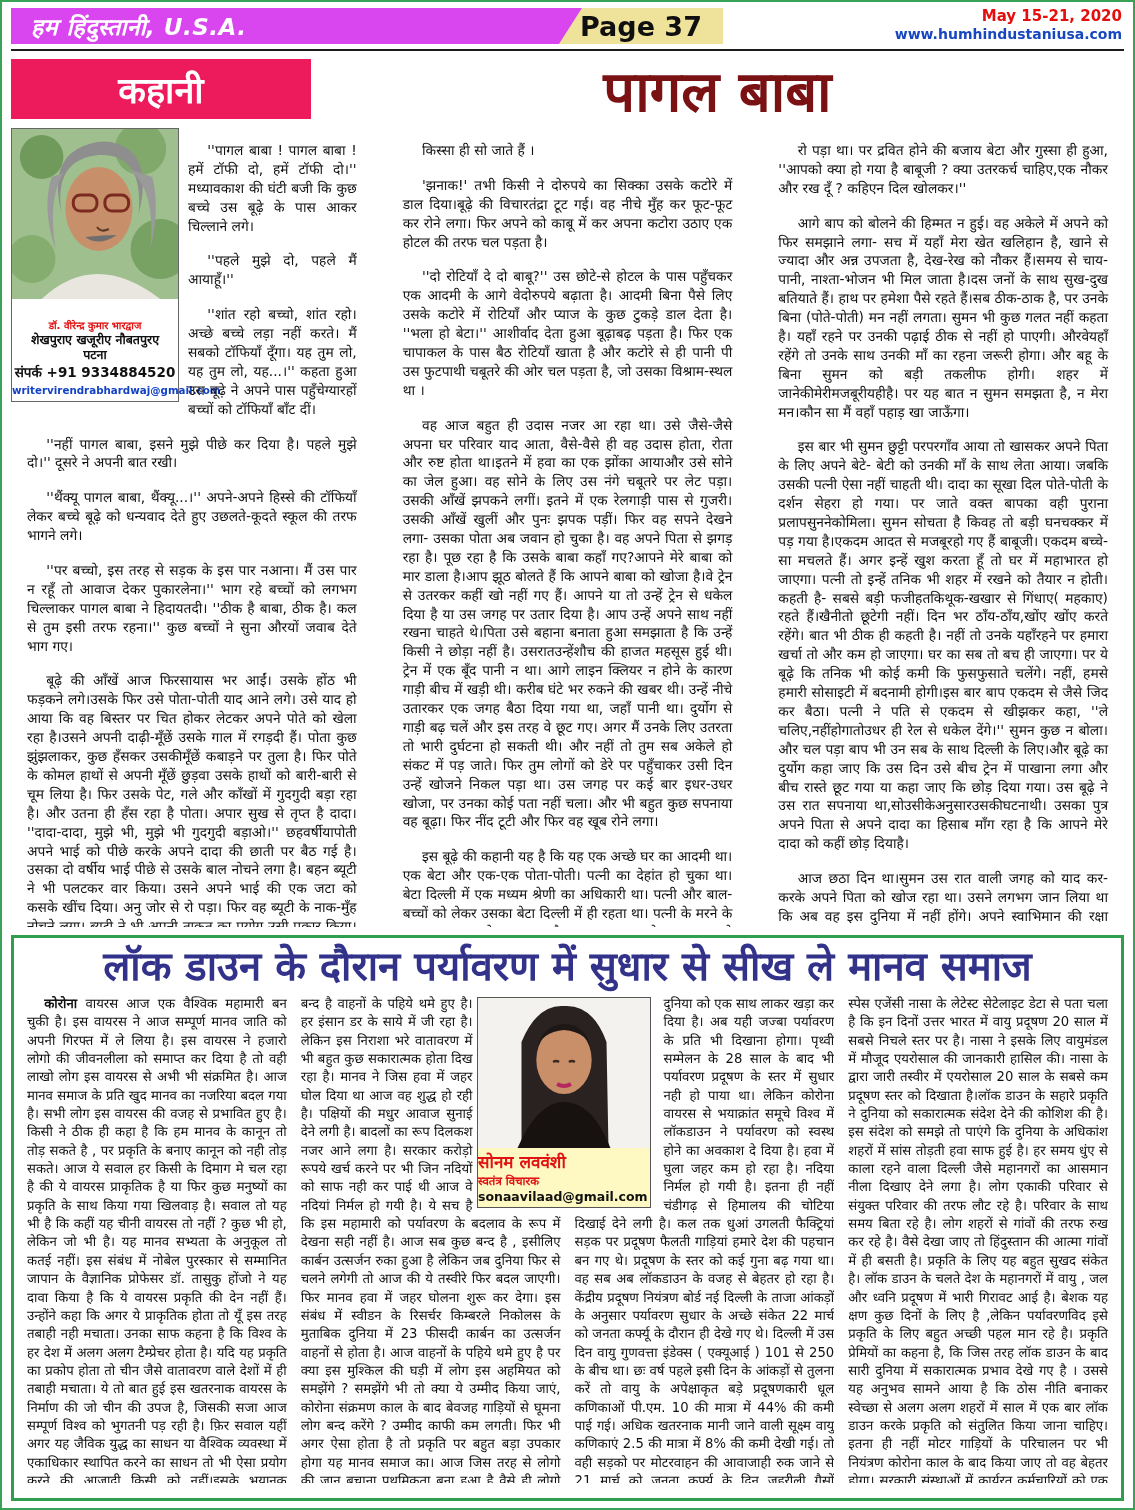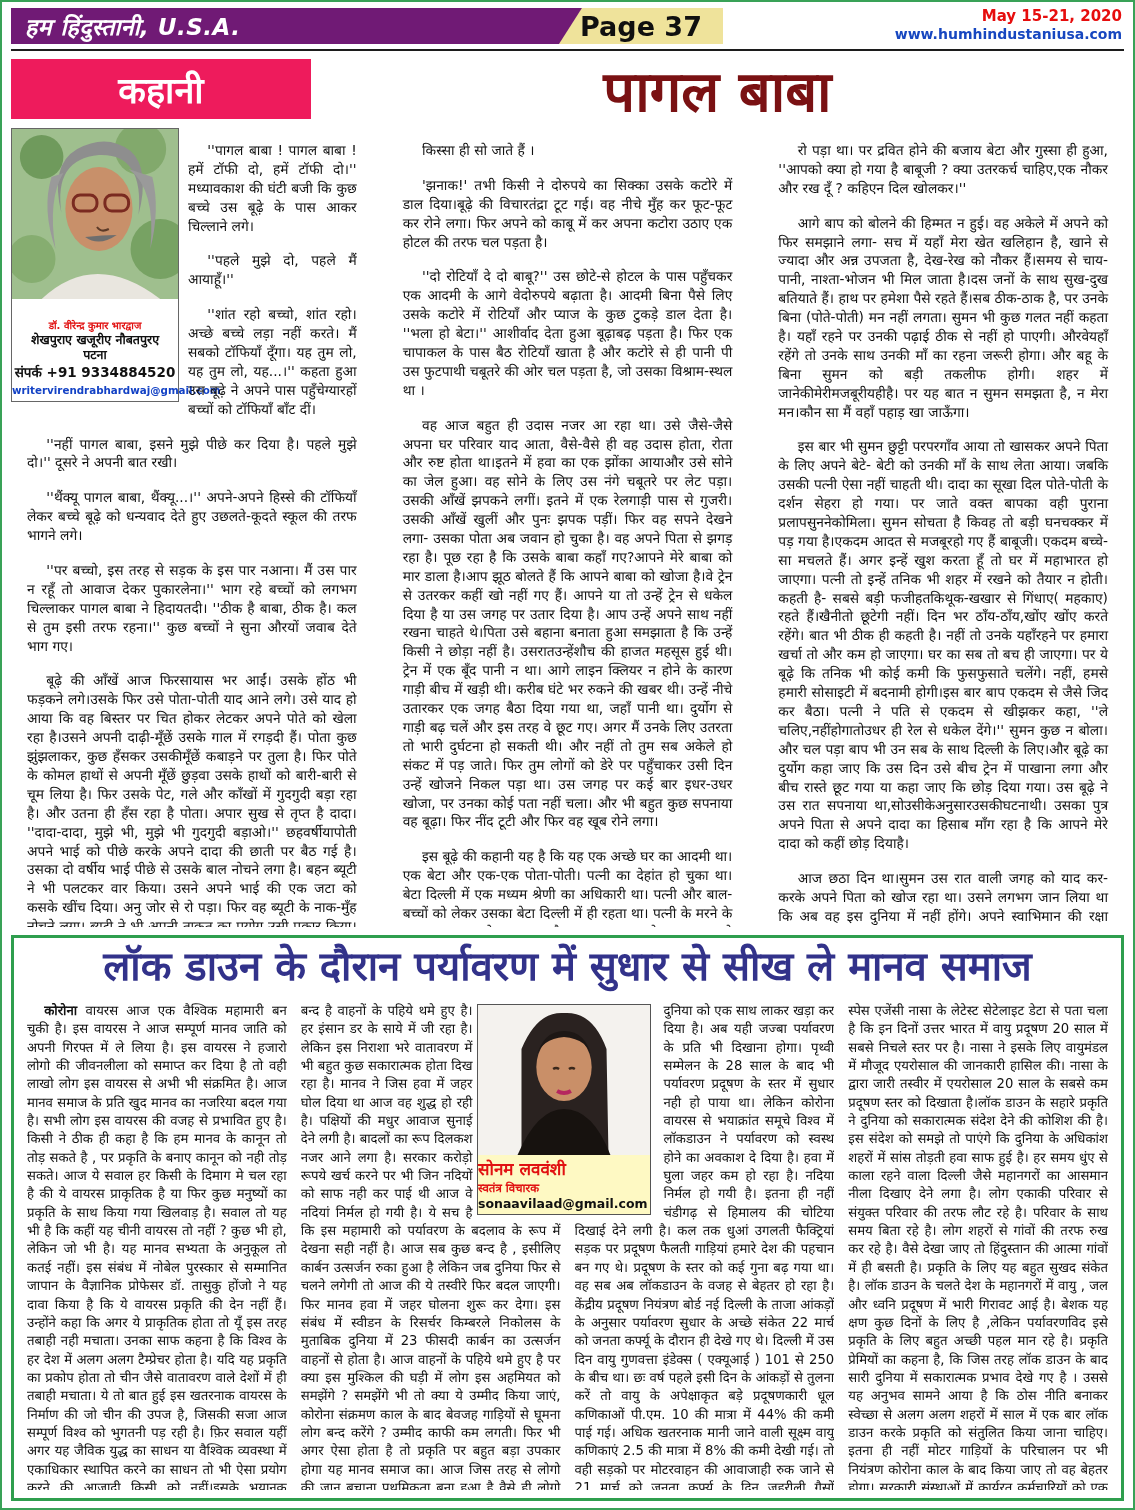--- a/index.html
+++ b/index.html
@@ -3,22 +3,22 @@
 <meta charset="utf-8">
 <style>
   html,body{margin:0;padding:0;background:#e8e8e8;}
   .page{
     position:relative;width:1135px;height:1510px;background:#ffffff;
     font-family:"DejaVu Sans", sans-serif;color:#111;box-sizing:border-box;
     border:2px solid #39a257;padding:5px 9px;overflow:hidden;
   }
   
   .hdr{position:relative;height:42px;border-bottom:2px solid #1c1c1c;}
-  .hdr-green{position:absolute;left:0;top:1px;width:638px;height:36px;background:#701a75;
-    display:flex;align-items:center;padding-left:14px;box-sizing:border-box;}
+  .hdr-green{position:absolute;left:0;top:1px;width:638px;height:36px;background:#d946ef;
+    display:flex;align-items:center;padding-left:20px;box-sizing:border-box;}
   .masthead{color:#fff;font-weight:bold;font-size:23px;letter-spacing:.5px;font-style:italic;}
   .hdr-page{position:absolute;left:548px;top:1px;width:164px;height:36px;background:#efe39b;
     display:flex;align-items:center;justify-content:center;font-size:27px;font-weight:bold;color:#101010;
     clip-path:polygon(14% 0,100% 0,100% 100%,0 100%);}
   .hdr-right{position:absolute;right:2px;top:0;text-align:right;line-height:1.25;}
   .hdr-date{color:#e60d0d;font-weight:bold;font-size:15px;}
   .hdr-site{color:#1747c0;font-weight:bold;font-size:14px;}
   
   .story-head{display:flex;align-items:center;margin-top:8px;height:60px;}
   .kahani{width:300px;height:60px;background:#ee1b5c;color:#fff;font-size:36px;font-weight:bold;
@@ -31,21 +31,21 @@
   .acard{float:left;width:168px;margin:3px 9px 4px 0;border:1px solid #666;background:#fff;
     text-align:center;box-sizing:border-box;}
   .acard svg{display:block;width:100%;height:170px;}
   .acard .aname{color:#e11212;font-weight:bold;font-size:10px;line-height:1.12;padding:21px 2px 1px;}
   .acard .aaddr{font-weight:bold;font-size:12.5px;line-height:1.2;}
   .acard .acontact{font-weight:bold;font-size:13.5px;padding-top:1px;}
   .acard .aemail{color:#1342c5;font-weight:bold;font-size:10.3px;padding:1px 0 4px;}
   
   .art{margin-top:8px;border:3px solid #2f9e4e;height:566px;box-sizing:border-box;
     padding:3px 13px 8px;position:relative;background:#fff;}
-  .art-title{text-align:center;color:#32328a;font-size:40px;font-weight:bold;line-height:1.2;margin:1px 0 12px;}
+  .art-title{text-align:center;color:#32328a;font-size:40px;font-weight:bold;line-height:1.2;margin:1px 0 5px;}
   .art-cols{position:relative;display:flex;gap:14px;height:488px;overflow:hidden;}
   .bcol{flex:1;text-align:justify;font-size:13.2px;line-height:1.39;overflow:hidden;}
   .bcol p{margin:0;}
   .bcol p.ind{text-indent:1.3em;}
   .lead-word{font-weight:bold;}
   .cut-r{float:right;width:88px;height:220px;}
   .cut-l{float:left;width:82px;height:220px;margin-right:7px;}
   
   .acard2{position:absolute;left:450px;top:2px;width:174px;border:1px solid #555;background:#fef9c3;
     text-align:left;box-sizing:border-box;z-index:5;}

